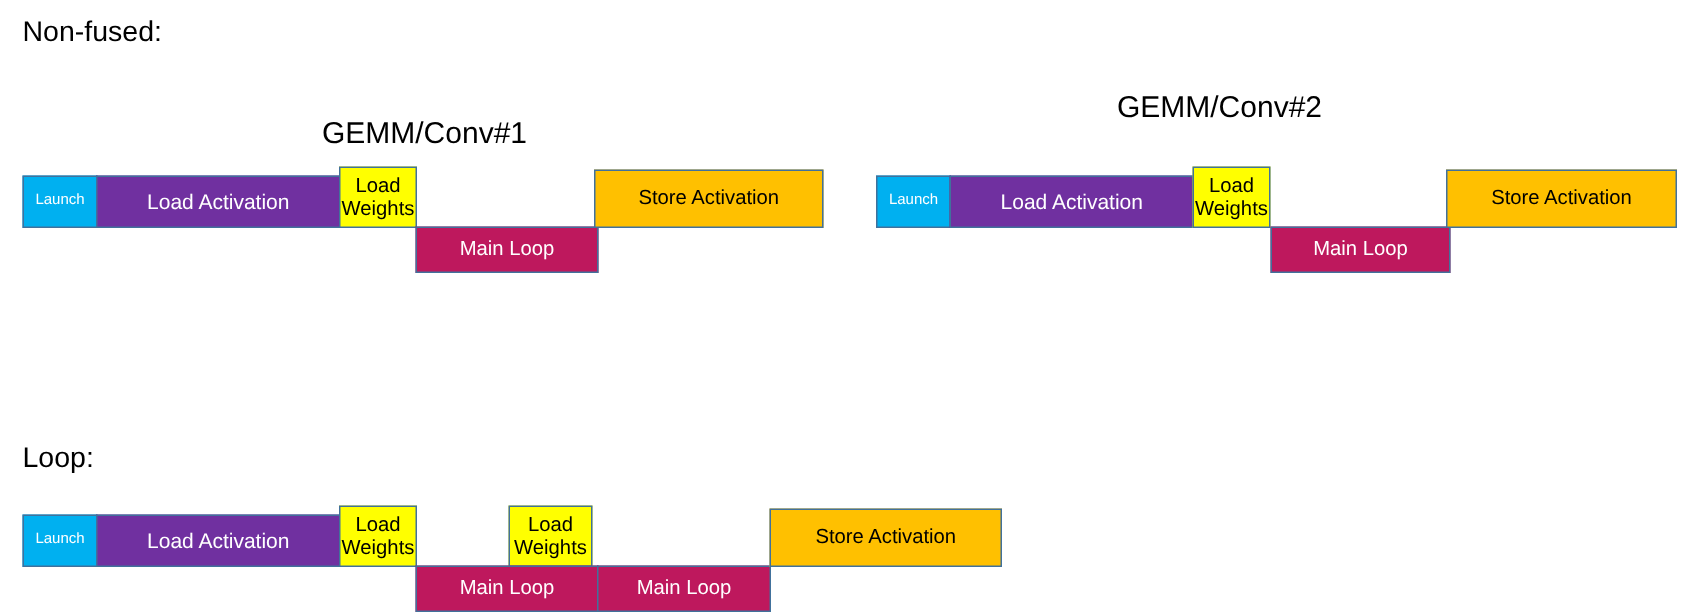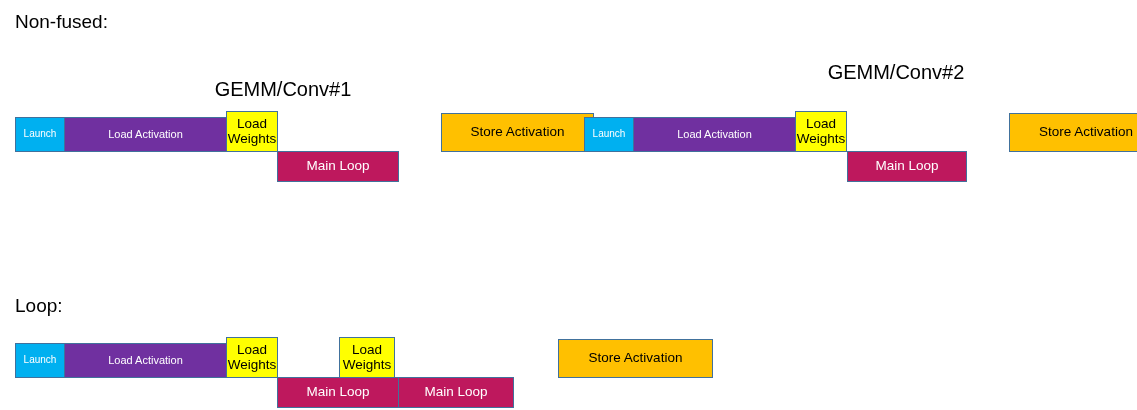--- a/index.html
+++ b/index.html
@@ -49,49 +49,48 @@
     white-space: pre-line;
   }
   .bar-launch {
     background: #00B0F0;
     color: #ffffff;
     font-size: 10px;
   }
   .bar-load-activation {
     background: #7030A0;
     color: #ffffff;
-    font-size: 11px;
+    font-size: 14px;
   }
   .bar-load-weights {
     background: #FFFF00;
     color: #000000;
     font-size: 13.5px;
   }
   .bar-main-loop {
     background: #be185d;
     color: #ffffff;
     font-size: 13.5px;
   }
   .bar-store-activation {
     background: #FFC000;
     color: #000000;
     font-size: 13.5px;
-    margin-left: 45px;
   }
 </style>
 </head>
 <body>
 
 <div class="canvas">
 
   <div class="section-label" style="left:15px; top:12px;">Non-fused:</div>
 
   <div class="group-title" style="left:183px; top:62px; width:200px;margin-top:17px;">GEMM/Conv#1</div>
 
-  <div class="group-title" style="left:796px; top:62px; width:200px;">GEMM/Conv#2</div>
+  <div class="group-title" style="left:713px; top:62px; width:200px;">GEMM/Conv#2</div>
 
   <div class="bar bar-launch" style="left:15px; top:117px; width:50px; height:35px;">Launch</div>
 
   <div class="bar bar-load-activation" style="left:64px; top:117px; width:163px; height:35px;">Load Activation</div>
 
   <div class="bar bar-load-weights" style="left:226px; top:111px; width:52px; height:41px;">Load
 Weights</div>
 
   <div class="bar bar-main-loop" style="left:277px; top:151px; width:122px; height:31px;">Main Loop</div>
 

